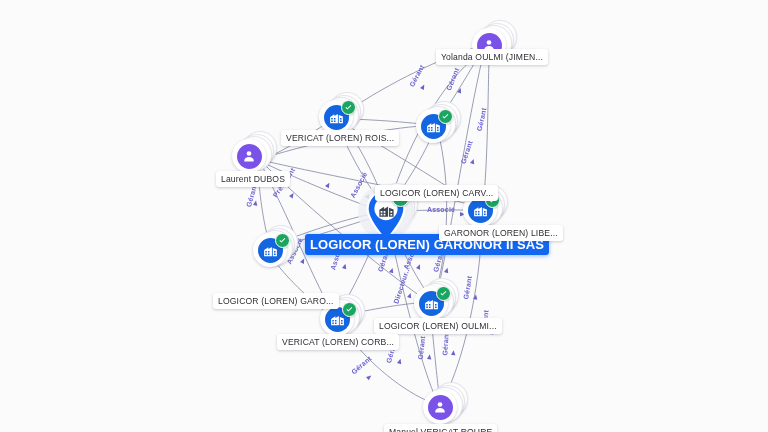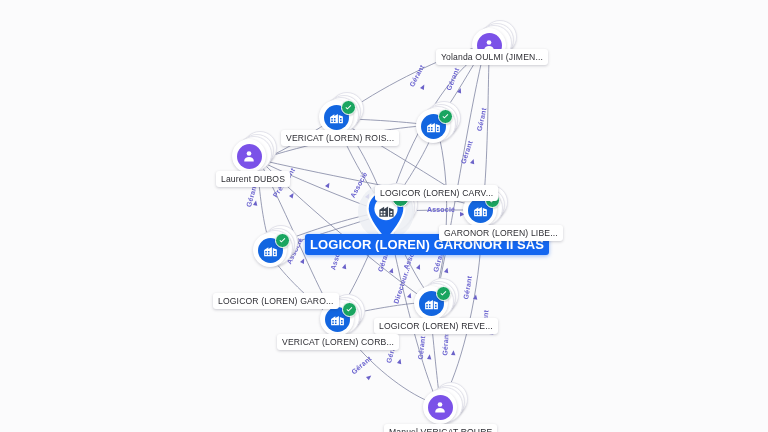--- a/index.html
+++ b/index.html
@@ -330,16 +330,16 @@
         </div>
       </div>
     </div>
     <div class="label selected" style="left: 305px; top: 234px;">LOGICOR (LOREN) GARONOR II SAS</div>
     <div class="label" style="left: 436px; top: 49px;">Yolanda OULMI (JIMEN...</div>
     <div class="label" style="left: 281px; top: 130px;">VERICAT (LOREN) ROIS...</div>
     <div class="label" style="left: 375px; top: 141px; margin-top: 44px;">LOGICOR (LOREN) CARV...</div>
     <div class="label" style="left: 216px; top: 171px;">Laurent DUBOS</div>
     <div class="label" style="left: 439px; top: 225px;">GARONOR (LOREN) LIBE...</div>
     <div class="label" style="left: 213px; top: 265px; margin-top: 28px;">LOGICOR (LOREN) GARO...</div>
-    <div class="label" style="left: 374px; top: 318px;">LOGICOR (LOREN) REVE...</div>
+    <div class="label" style="left: 374px; top: 318px;">LOGICOR (LOREN) OULMI...</div>
     <div class="label" style="left: 277px; top: 334px;">VERICAT (LOREN) CORB...</div>
     <div class="label" style="left: 384px; top: 424px;">Manuel VERICAT ROURE</div>
   </div>
 
 </body></html>

